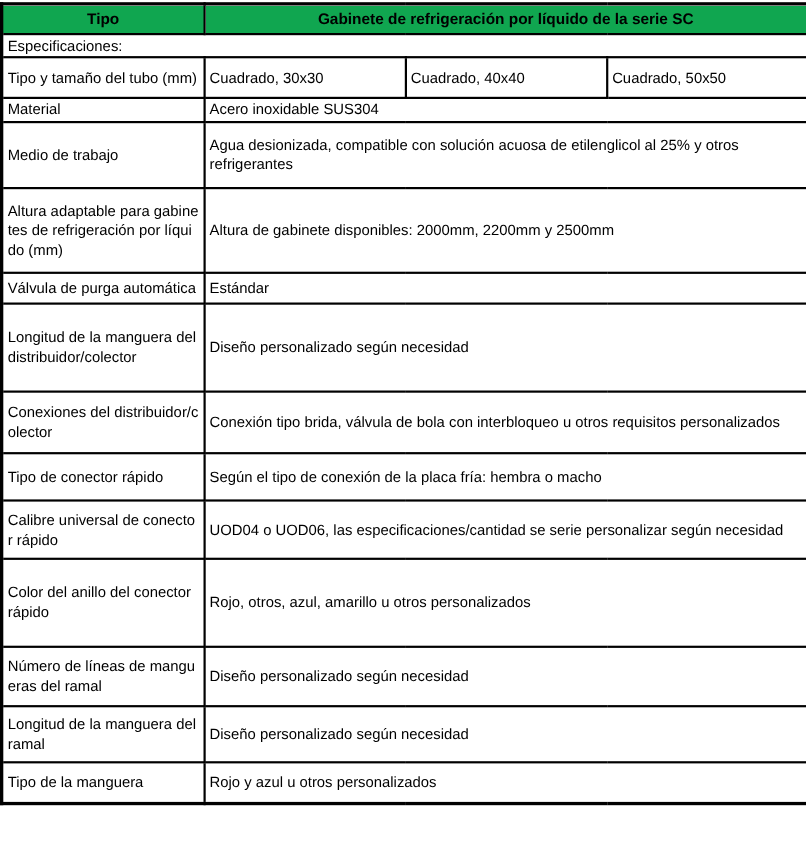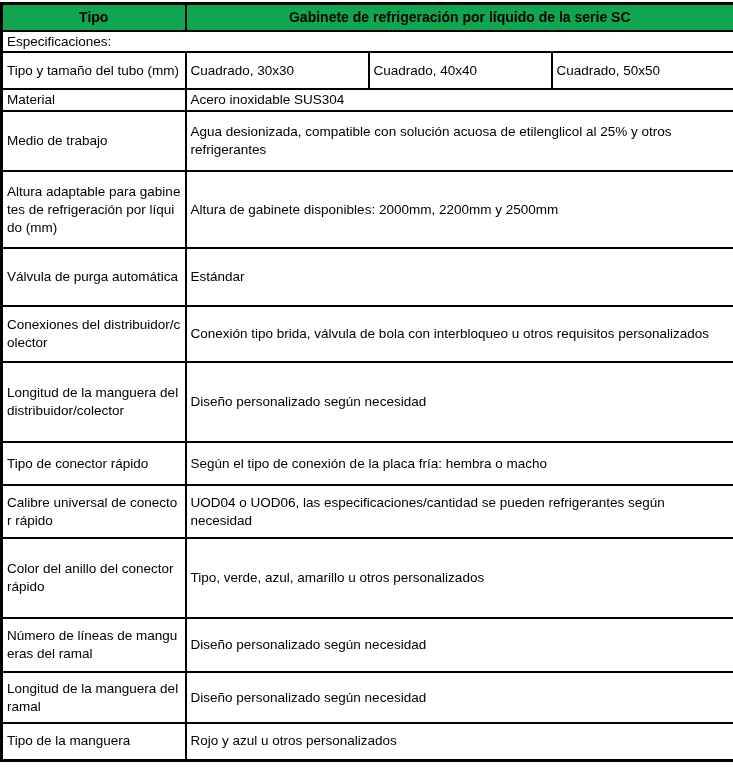--- a/index.html
+++ b/index.html
@@ -73,43 +73,43 @@
         <td colspan="3" class="val">Acero inoxidable SUS304</td>
       </tr>
       <tr style="height:60px">
         <td class="lbl">Medio de trabajo</td>
         <td colspan="3" class="val">Agua desionizada, compatible con solución acuosa de etilenglicol al 25% y otros refrigerantes</td>
       </tr>
       <tr style="height:77px">
         <td class="lbl">Altura adaptable para gabinetes de refrigeración por líquido (mm)</td>
         <td colspan="3" class="val">Altura de gabinete disponibles: 2000mm, 2200mm y 2500mm</td>
       </tr>
-      <tr style="height:58px">
+      <tr style="height:28px">
         <td class="lbl">Válvula de purga automática</td>
         <td colspan="3" class="val">Estándar</td>
+      </tr>
+      <tr style="height:80px">
+        <td class="lbl">Longitud de la manguera del distribuidor/colector</td>
+        <td colspan="3" class="val">Diseño personalizado según necesidad</td>
       </tr>
       <tr style="height:56px">
         <td class="lbl">Conexiones del distribuidor/colector</td>
         <td colspan="3" class="val">Conexión tipo brida, válvula de bola con interbloqueo u otros requisitos personalizados</td>
-      </tr>
-      <tr style="height:80px">
-        <td class="lbl">Longitud de la manguera del distribuidor/colector</td>
-        <td colspan="3" class="val">Diseño personalizado según necesidad</td>
       </tr>
       <tr style="height:43px">
         <td class="lbl">Tipo de conector rápido</td>
         <td colspan="3" class="val">Según el tipo de conexión de la  placa fría: hembra o macho</td>
       </tr>
       <tr style="height:53px">
         <td class="lbl">Calibre universal de conector rápido</td>
-        <td colspan="3" class="val">UOD04 o UOD06, las especificaciones/cantidad se pueden refrigerantes según necesidad</td>
+        <td colspan="3" class="val">UOD04 o UOD06, las especificaciones/cantidad se serie personalizar según necesidad</td>
       </tr>
       <tr style="height:80px">
         <td class="lbl">Color del anillo del conector rápido</td>
-        <td colspan="3" class="val">Tipo, verde, azul, amarillo u otros personalizados</td>
+        <td colspan="3" class="val">Rojo, otros, azul, amarillo u otros personalizados</td>
       </tr>
       <tr style="height:54px">
         <td class="lbl">Número de líneas de mangueras del ramal</td>
         <td colspan="3" class="val">Diseño personalizado según necesidad</td>
       </tr>
       <tr style="height:51px">
         <td class="lbl">Longitud de la manguera del ramal</td>
         <td colspan="3" class="val">Diseño personalizado según necesidad</td>
       </tr>
       <tr style="height:37px">

